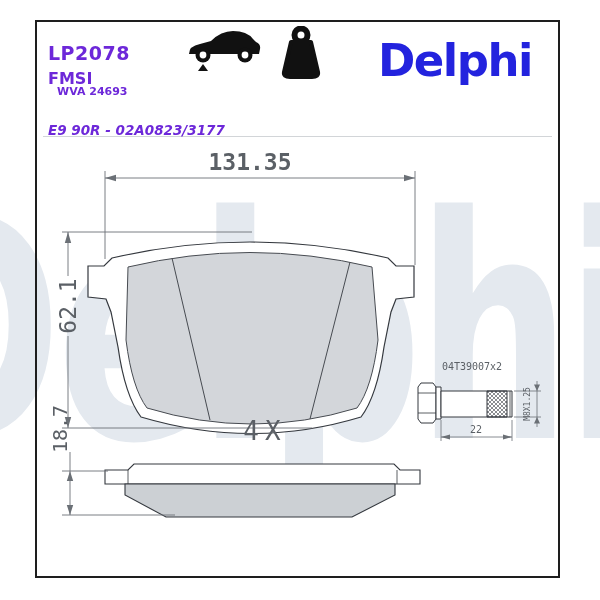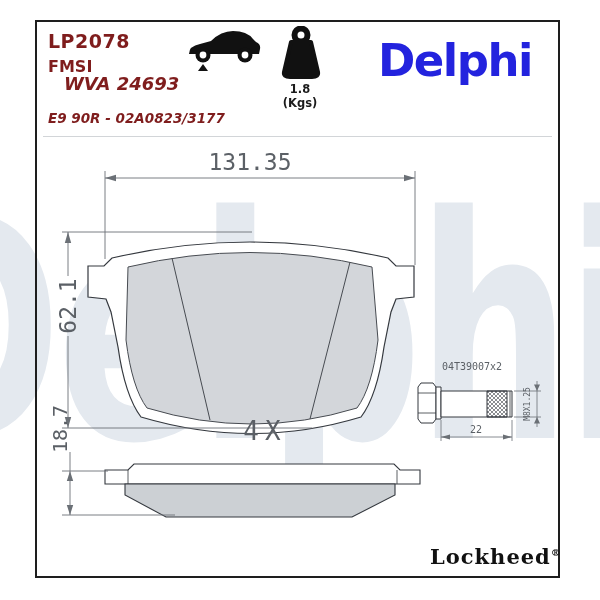--- a/index.html
+++ b/index.html
@@ -14,24 +14,24 @@
     position:absolute; left:-118px; top:176px; z-index:0;
     font-size:310px; font-weight:bold; line-height:1;
     letter-spacing:-8px; transform:scaleX(0.70); transform-origin:left top;
     color:#e4e9ef; white-space:nowrap; user-select:none;
   }
   
   #frame {
     position:absolute; left:35px; top:20px; width:525px; height:558px;
     border:2.5px solid #1e1e1e; z-index:1; background:transparent;
   }
-  .hdr { position:absolute; z-index:3; color:#7f1d1d; font-weight:bold; }
+  .hdr { position:absolute; z-index:3; color:#6d28d9; font-weight:bold;margin-top:12px; }
   #part-number   { left:48px; top:30px;  font-size:19px; letter-spacing:0.5px; }
   #fmsi-label    { left:48px; top:57px;  font-size:16px; }
-  #wva-number    { left:64px; top:73px;  font-size:18px;font-style:italic; }
+  #wva-number    { left:57px; top:73px;  font-size:11px; }
   #homologation  { left:48px; top:110px; font-size:13.5px;font-style:italic; }
   #brand-logo {
     position:absolute; left:378px; top:34px; z-index:3;
     font-size:45px; font-weight:bold; letter-spacing:-1.5px;
   }
   #weight-value {
     position:absolute; left:272px; top:82px; width:56px; z-index:3;
     font-size:11.5px; font-weight:bold; text-align:center; color:#1b1b1b;
   }
   #car-icon    { position:absolute; left:186px; top:27px; z-index:3; }
@@ -40,21 +40,21 @@
     position:absolute; left:43px; top:136px; width:509px; height:1px;
     background:#d2d5d8; z-index:2;
   }
   #drawing { position:absolute; left:0; top:0; z-index:2; }
   .dim-label {
     position:absolute; z-index:3; color:#5b6066;
     font-family:"DejaVu Sans Mono", "Liberation Mono", monospace;
     text-align:center; line-height:1;
     display:flex; align-items:center; justify-content:center;
   }
-  #width-dim-label     { left:185px; top:150px; width:130px; height:24px; font-size:23px; }
+  #width-dim-label     { left:185px; top:150px; width:130px; height:24px; font-size:23px;font-weight:bold; }
   #height-dim-label    { left:38px;  top:278px; width:60px;  height:56px; font-size:23px; transform:rotate(-90deg); }
   #thickness-dim-label { left:30px;  top:415px; width:60px;  height:28px; font-size:20px; transform:rotate(-90deg); }
   #quantity-label      { left:228px; top:390px; width:74px;  height:28px; font-size:26px; letter-spacing:6px;margin-top:27px; }
   #bolt-part-label     { left:437px; top:362px; width:70px;  height:10px; font-size:10px; }
   #bolt-length-label   { left:458px; top:424px; width:36px;  height:11px; font-size:10px; }
   #bolt-thread-label   { left:498px; top:396px; width:60px;  height:16px; font-size:8px; transform:rotate(-90deg); }
   #lockheed-logo {
     position:absolute; left:430px; top:544px; width:124px; z-index:3;
     text-align:right; font-family:"DejaVu Serif", "Liberation Serif", serif;
     font-weight:bold; font-size:21px; letter-spacing:1px; color:#111;
@@ -82,21 +82,20 @@
     <circle cx="59" cy="28" r="7.5" fill="#111"></circle>
     <circle cx="59" cy="28" r="3.4" fill="#fff"></circle>
     <path fill="#111" d="M17,37 L22,44 L12,44 Z"></path>
   </svg>
 
   <svg id="weight-icon" width="48" height="56" viewBox="0 0 48 56">
     <circle cx="24" cy="9" r="6.5" fill="none" stroke="#111" stroke-width="6"></circle>
     <path fill="#111" stroke="#111" stroke-width="4" stroke-linejoin="round" d="M14,16 L34,16 L41,46 Q42,51 35,51 L13,51 Q6,51 7,46 Z"></path>
   </svg>
 
-  <div id="weight-value">1.8 (Kgs)</div>
 
   <div id="brand-logo" style="color: rgb(35, 35, 222);">Delphi</div>
 
   <div id="header-divider"></div>
 
   <svg id="drawing" width="600" height="600" viewBox="0 0 600 600">
     <defs>
       <pattern id="xhatch" width="4" height="4" patternUnits="userSpaceOnUse">
         <path d="M0 0 L4 4 M0 4 L4 0" stroke="#3c4046" stroke-width="0.6"></path>
       </pattern>
@@ -158,17 +157,14 @@
   </svg>
 
   <div id="width-dim-label" class="dim-label">131.35</div>
   <div id="height-dim-label" class="dim-label">62.1</div>
   <div id="quantity-label" class="dim-label">4X</div>
   <div id="thickness-dim-label" class="dim-label">18.7</div>
   <div id="bolt-part-label" class="dim-label">04T39007x2</div>
   <div id="bolt-length-label" class="dim-label">22</div>
   <div id="bolt-thread-label" class="dim-label">M8X1.25</div>
 
-  <div id="lockheed-logo">
-    <span>Lockheed</span><sup>®</sup>
-  </div>
 
 </div>
 
 </body></html>

